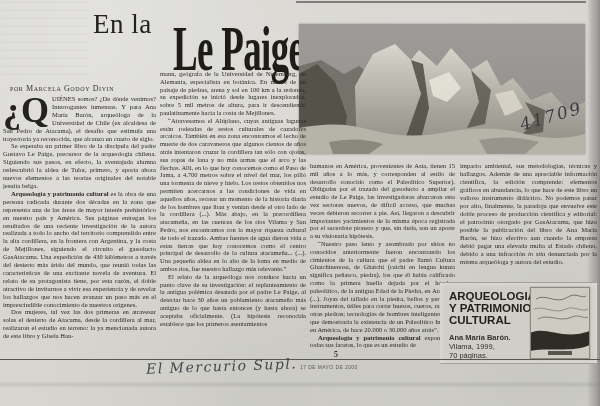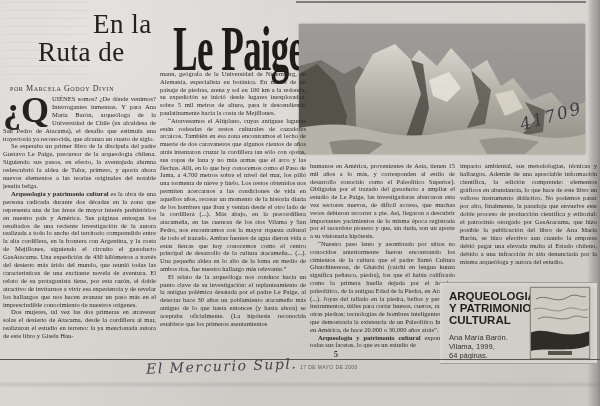--- a/index.html
+++ b/index.html
@@ -48,21 +48,21 @@
   .it{font-style:italic;}
 
   
   .bookbox{position:absolute;left:440px;top:282px;width:157px;height:80px;
     background:#cfcec7;border-top:1px solid #a09f98;border-bottom:1px solid #a09f98;
     box-shadow:inset 0 0 6px rgba(255,255,255,.4);}
   .bookbox-text{position:absolute;left:9px;top:7px;width:95px;
     font-family:"Liberation Sans","DejaVu Sans",sans-serif;color:#201f1a;}
   .bookbox-title{font-weight:bold;font-size:11.5px;line-height:1.06;}
   .bookbox-meta{margin-top:6px;font-size:7.5px;line-height:1.25;color:#33322c;}
-  .bookbox-author{font-weight:normal;}
+  .bookbox-author{font-weight:bold;}
   .bookcover{position:absolute;right:7px;top:4px;width:60px;height:72px;box-shadow:0 0 1px #777;}
 
   
   .footer-rule{position:absolute;left:0;top:359px;width:600px;height:1px;background:#57554f;}
   .footer-rule2{position:absolute;left:0;top:383px;width:600px;height:3px;background:rgba(125,125,118,.22);filter:blur(1px);}
   .page-num{position:absolute;left:334px;top:350px;font-size:8px;font-weight:bold;color:#33322c;}
   .handwriting{position:absolute;left:146px;top:358px;font-size:14px;font-style:italic;
     font-family:"DejaVu Serif",serif;color:#45454c;transform:rotate(-2deg);letter-spacing:1.5px;white-space:nowrap;}
   .stamp{position:absolute;left:300px;top:364px;font-size:5px;color:#5b5a54;letter-spacing:.4px;
     font-family:"Liberation Sans",sans-serif;white-space:nowrap;}
@@ -71,21 +71,20 @@
 <body>
 
 <div class="page">
 
   <div class="ghost" style="left:2px;top:2px;width:86px;height:78px;"></div>
   <div class="ghost" style="left:300px;top:160px;width:8px;height:195px;opacity:.25;"></div>
   <div class="edge-strip"></div>
   <div class="top-line"></div>
 
   <div class="t-en">En la</div>
-  <div class="t-ruta">Ruta de</div>
   <div class="t-lepaige">Le Paige</div>
   <div class="byline">por Marcela Godoy Divin</div>
 
   <div class="photo">
     <svg width="286" height="130" viewBox="0 0 286 130">
       <defs>
         <linearGradient id="sky" x1="0" y1="0" x2="0" y2="1">
           <stop offset="0" stop-color="#9d9c98"></stop>
             <stop offset="1" stop-color="#8f8e8a"></stop>
         </linearGradient>
@@ -133,21 +132,21 @@
   <div class="col col4">
     <p class="noindent"><span>impacto ambiental, sus metodologías, técnicas y hallazgos. Además de una apreciable información científica, la edición comprende: elementos gráficos en abundancia, lo que hace de este libro un valioso instrumento didáctico. No podemos pasar por alto, finalmente, la paradoja que envuelve este doble proceso de producción científica y editorial: el patrocinio otorgado por GasAtacama, que hizo posible la publicación del libro de Ana María Barón, se hizo efectivo aun cuando la empresa debió pagar una elevada multa al Estado chileno, debido a una infracción </span><span class="it">in situ</span><span> denunciada por la misma arqueóloga y autora del estudio.</span></p>
   </div>
 
   <div class="bookbox">
     <div class="bookbox-text">
       <div class="bookbox-title">ARQUEOLOGIA Y PATRIMONIO CULTURAL</div>
       <div class="bookbox-meta">
         <div class="bookbox-author">Ana María Barón.</div>
         <div>Vilama, 1999,</div>
-        <div>64 páginas.</div>
+        <div>70 páginas.</div>
       </div>
     </div>
     <div class="bookcover">
       <svg width="60" height="72" viewBox="0 0 60 72">
         <rect x="0" y="0" width="60" height="72" fill="#cdcbc2"></rect>
         <path d="M6,12 C16,6 26,18 38,10 C46,5 52,12 56,9" stroke="#74726a" stroke-width="1" fill="none"></path>
         <path d="M4,22 C14,18 24,28 36,22 C44,18 52,26 58,22" stroke="#807e74" stroke-width=".8" fill="none"></path>
         <path d="M8,32 C18,26 30,36 42,30 C48,27 54,32 58,30" stroke="#6b695f" stroke-width=".8" fill="none"></path>
         <path d="M0,46 C16,38 32,54 60,44 L60,58 C42,66 16,60 0,64 Z" fill="#2e2c26"></path>
         <rect x="18" y="64" width="24" height="4" fill="#55534a"></rect>

